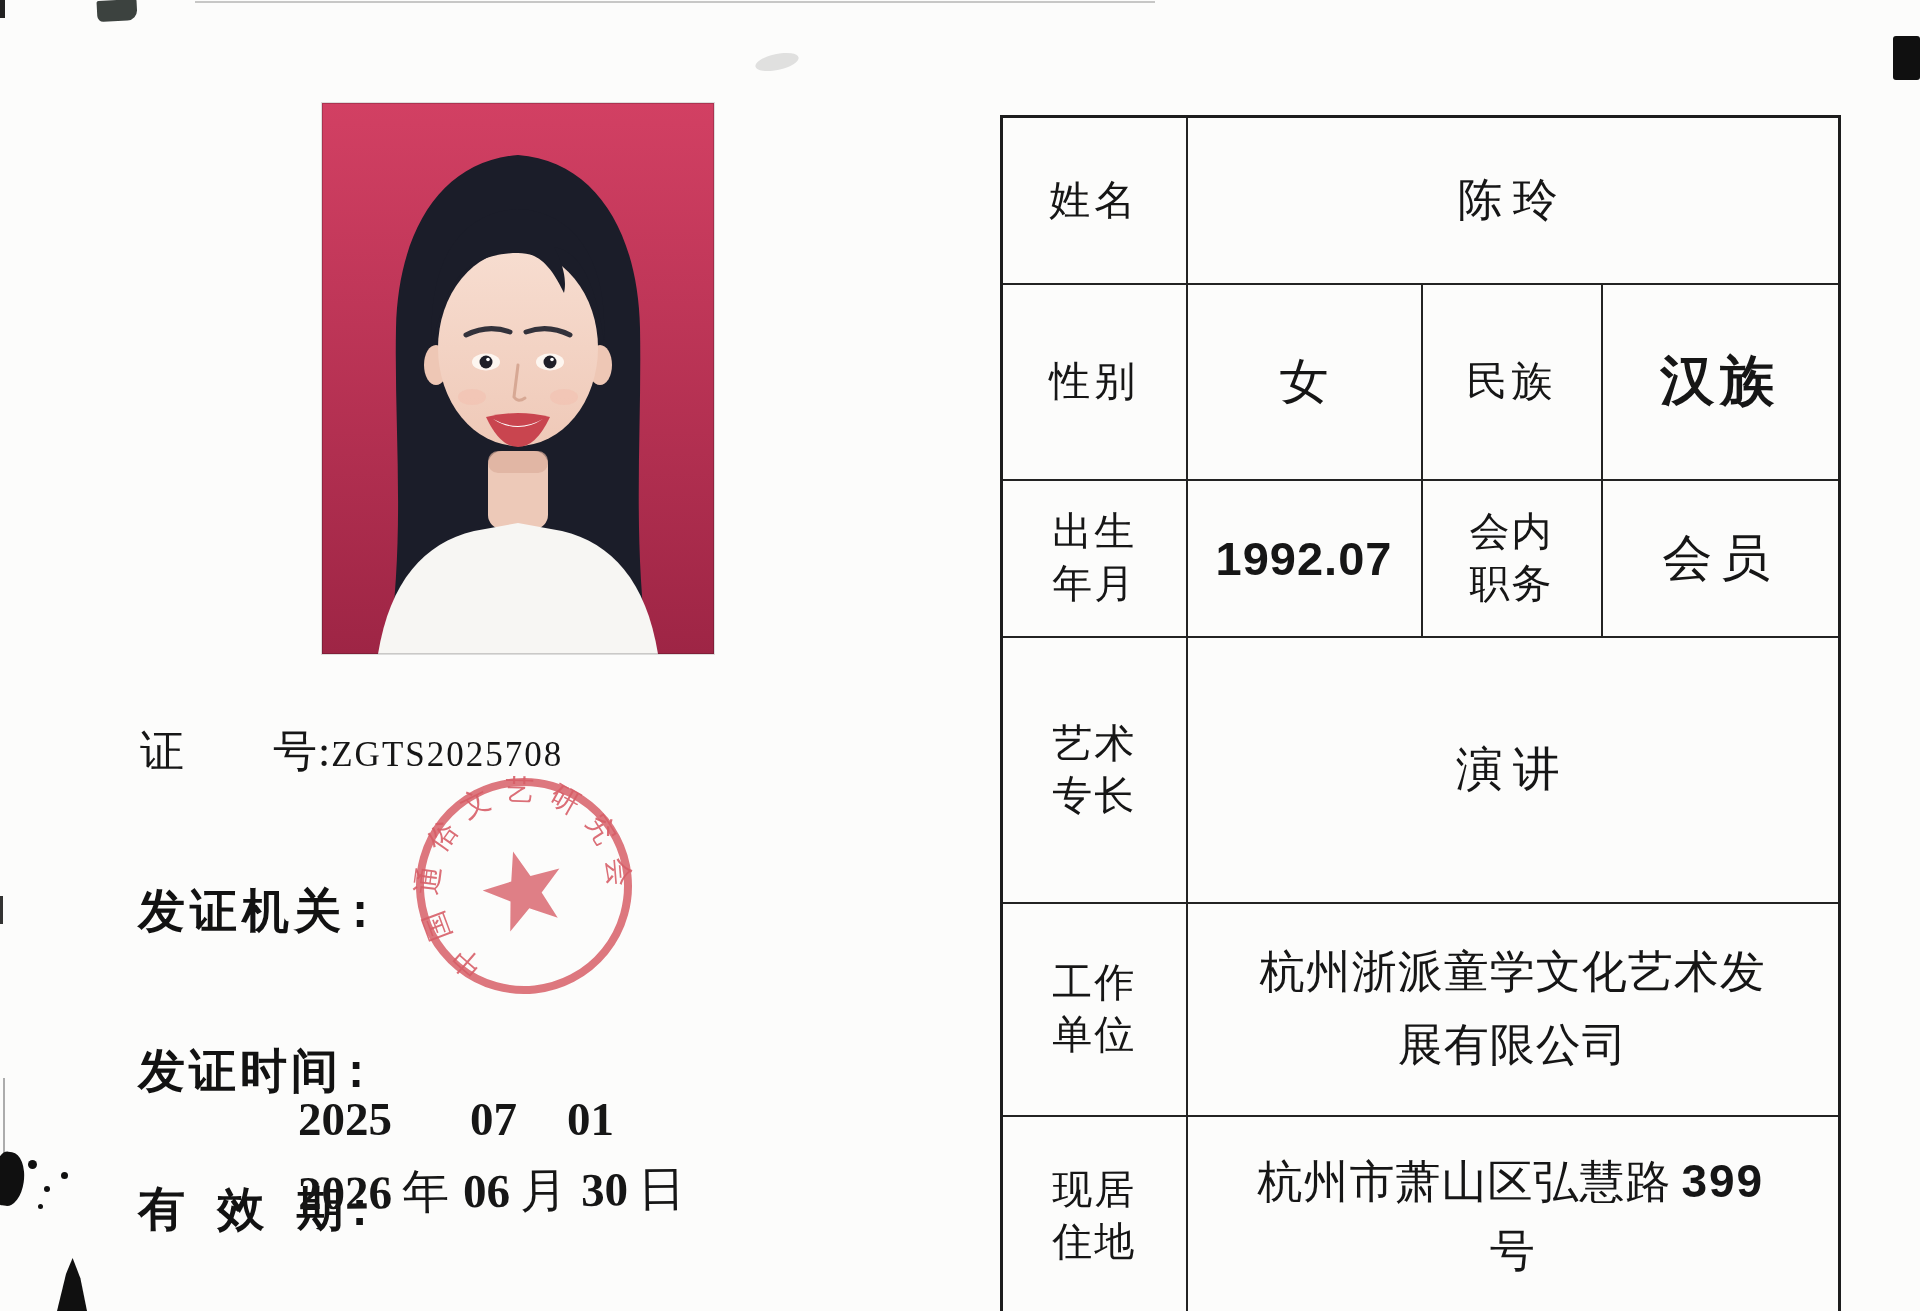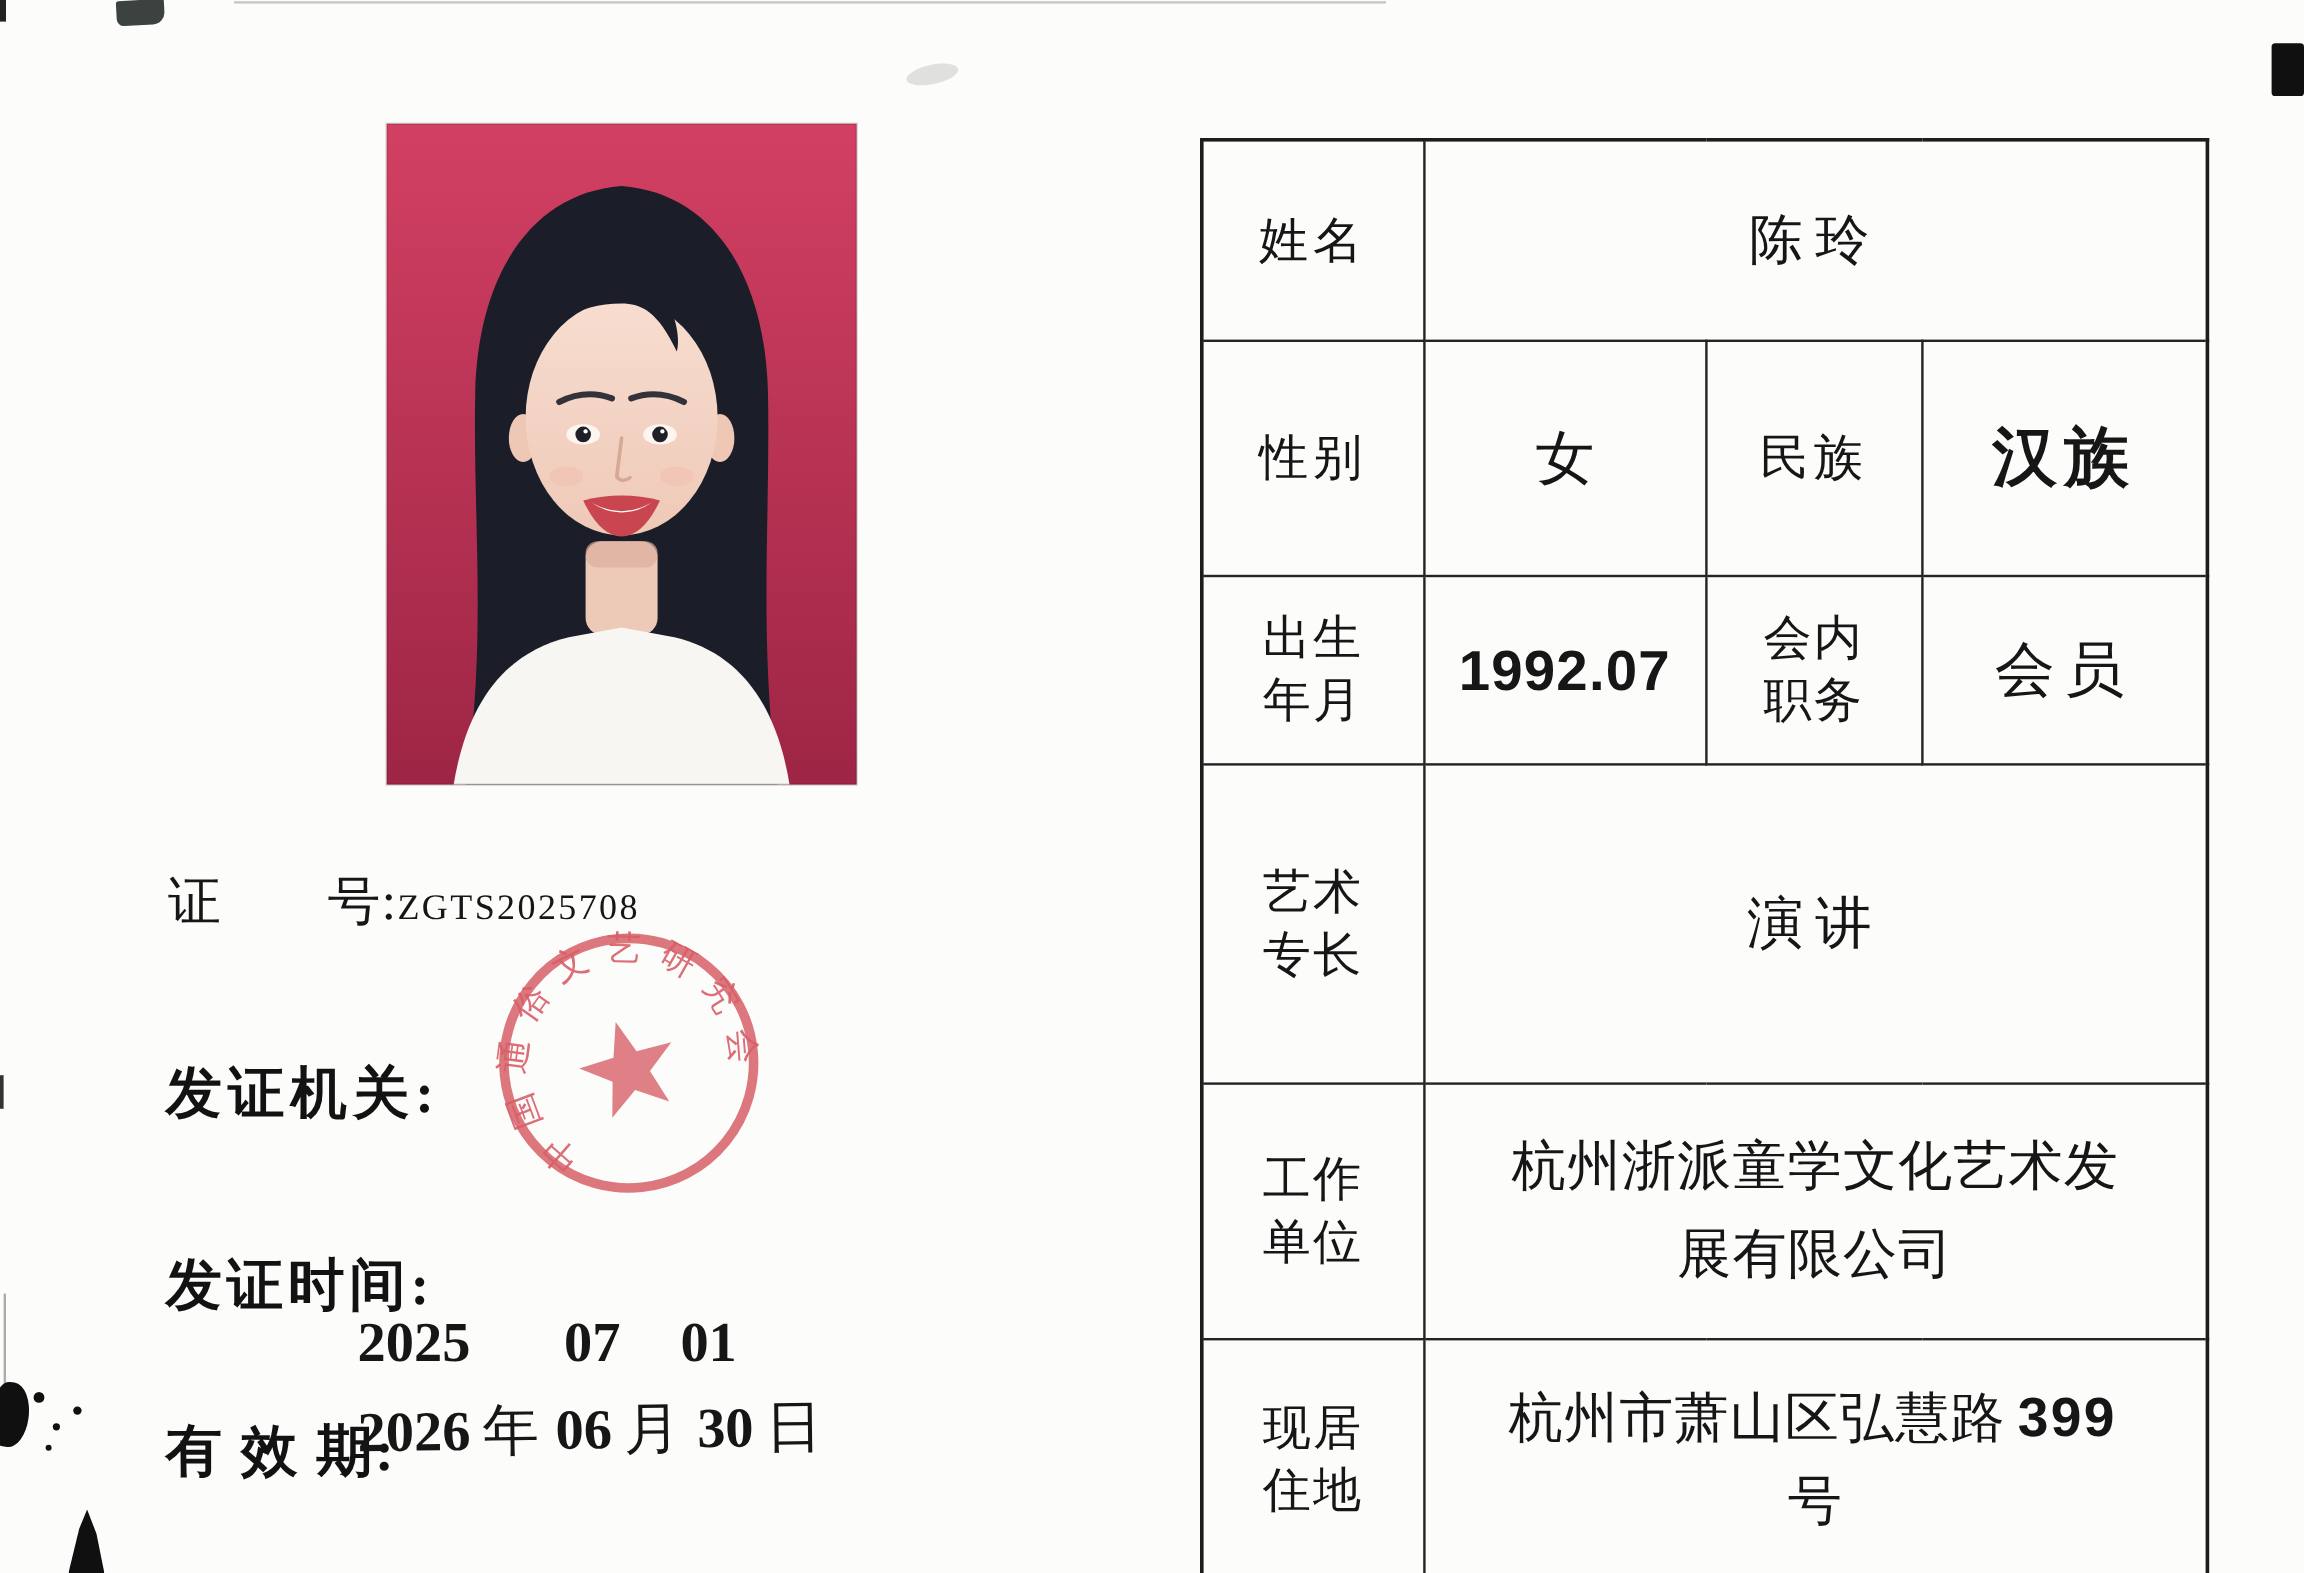--- a/index.html
+++ b/index.html
@@ -12,23 +12,23 @@
 
   
   .photo { position:absolute; left:322px; top:103px; width:392px; height:551px;
            box-shadow:0 0 0 1px rgba(0,0,0,.12); }
   .photo svg { display:block; }
 
   
   .cert-row { position:absolute; left:140px; top:722px; display:flex; align-items:baseline;
               font-size:44px; letter-spacing:1px; }
   .cert-gap { width:88px; }
-  .cert-val { font-size:30px; letter-spacing:2px; }
-
-  .heiti { font-family:Liberation Serif, serif; font-weight:700; color:#121212; }
+  .cert-val { font-size:35px; letter-spacing:2px; }
+
+  .heiti { font-family:Liberation Mono, monospace; font-weight:700; color:#121212; }
 
   .issuer-label { position:absolute; left:138px; top:880px; font-size:47px; letter-spacing:5px; }
   .issue-label  { position:absolute; left:138px; top:1040px; font-size:47px; letter-spacing:4px; }
 
   .issue-values { position:absolute; left:298px; top:1092px; display:flex; align-items:baseline;
                   font-size:47px; font-weight:600; }
   .issue-values .y { margin-right:78px; }
   .issue-values .m { margin-right:50px; }
 
   .valid-label { position:absolute; left:138px; top:1178px; font-size:47px; letter-spacing:2px; }

